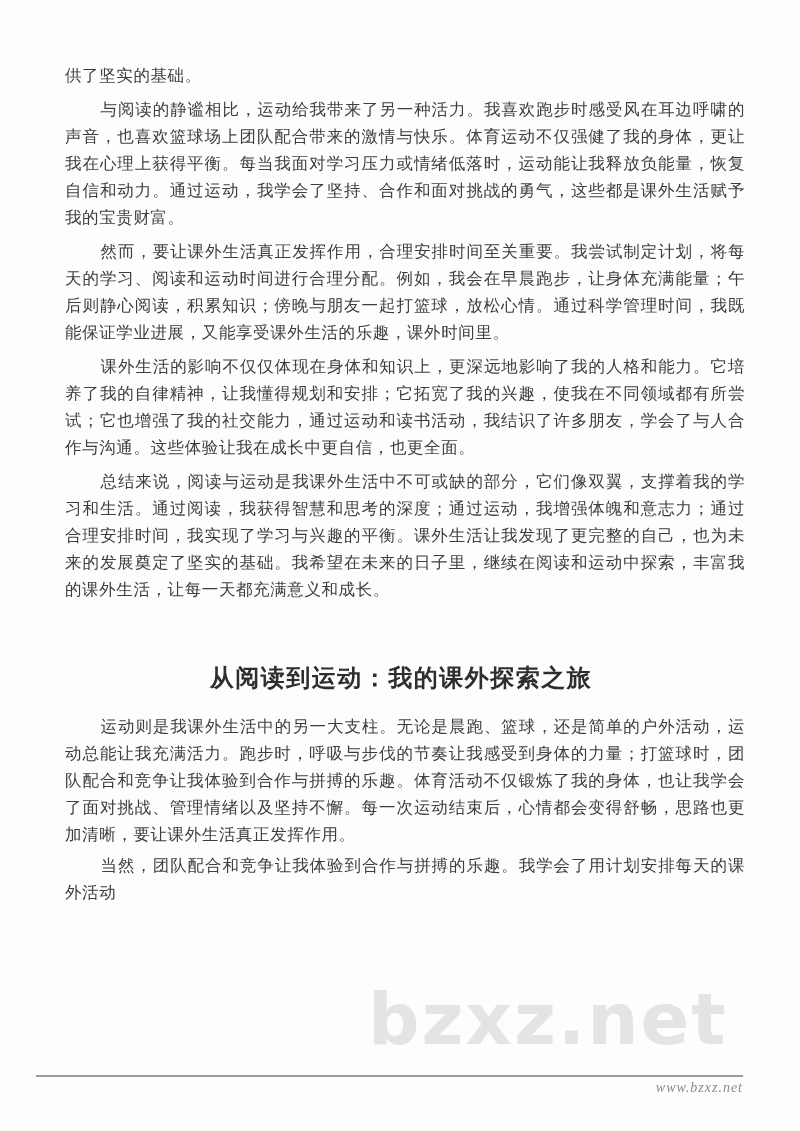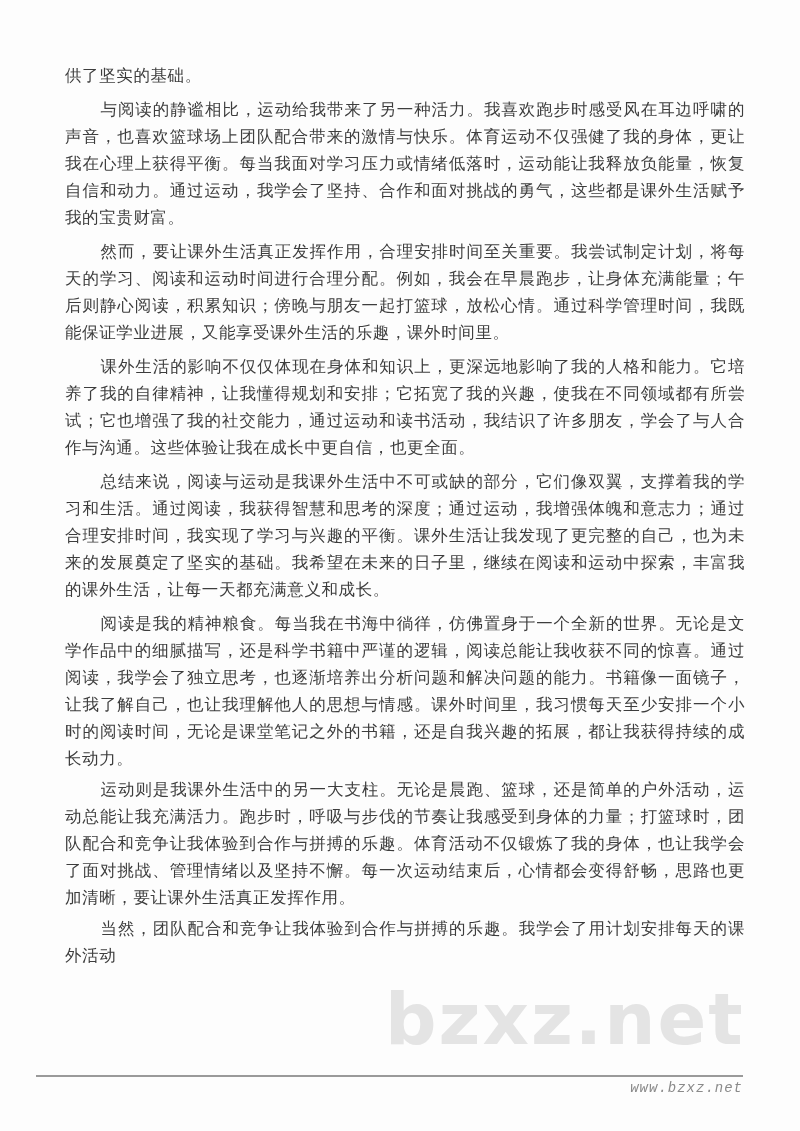--- a/index.html
+++ b/index.html
@@ -42,21 +42,21 @@
     text-align: center;
     text-indent: 0;
     letter-spacing: 1.5px;
     color: var(--title, #2e2e2e);
   }
   .essay2 p {
     margin-bottom: 4px;
   }
   .watermark {
     position: absolute;
-    left: 385px;
+    left: 368px;
     top: 983px;
     z-index: 1;
     font-family: "DejaVu Sans", "Liberation Sans", sans-serif;
     font-weight: 700;
     font-size: 72px;
     line-height: 1;
     letter-spacing: 2px;
     color: var(--watermark, #e4e4e4);
     user-select: none;
   }
@@ -67,21 +67,21 @@
     width: 707px;
     height: 2px;
     background: var(--footer_line, #9a9a9a);
     z-index: 3;
   }
   .footer-url {
     position: absolute;
     top: 1080px;
     right: 57px;
     z-index: 3;
-    font-family: Liberation Mono, monospace;
+    font-family: Liberation Serif, serif;
     font-style: italic;
     font-size: 14px;
     letter-spacing: 1px;
     color: var(--footer_text, #8a8a8a);
   }
 </style>
 </head>
 <body>
 
 <div class="page">
@@ -89,21 +89,21 @@
   <div class="watermark">bzxz.net</div>
 
   <div class="content">
     <p class="cont">供了坚实的基础。</p>
     <p>与阅读的静谧相比，运动给我带来了另一种活力。我喜欢跑步时感受风在耳边呼啸的声音，也喜欢篮球场上团队配合带来的激情与快乐。体育运动不仅强健了我的身体，更让我在心理上获得平衡。每当我面对学习压力或情绪低落时，运动能让我释放负能量，恢复自信和动力。通过运动，我学会了坚持、合作和面对挑战的勇气，这些都是课外生活赋予我的宝贵财富。</p>
     <p>然而，要让课外生活真正发挥作用，合理安排时间至关重要。我尝试制定计划，将每天的学习、阅读和运动时间进行合理分配。例如，我会在早晨跑步，让身体充满能量；午后则静心阅读，积累知识；傍晚与朋友一起打篮球，放松心情。通过科学管理时间，我既能保证学业进展，又能享受课外生活的乐趣，课外时间里。</p>
     <p>课外生活的影响不仅仅体现在身体和知识上，更深远地影响了我的人格和能力。它培养了我的自律精神，让我懂得规划和安排；它拓宽了我的兴趣，使我在不同领域都有所尝试；它也增强了我的社交能力，通过运动和读书活动，我结识了许多朋友，学会了与人合作与沟通。这些体验让我在成长中更自信，也更全面。</p>
     <p>总结来说，阅读与运动是我课外生活中不可或缺的部分，它们像双翼，支撑着我的学习和生活。通过阅读，我获得智慧和思考的深度；通过运动，我增强体魄和意志力；通过合理安排时间，我实现了学习与兴趣的平衡。课外生活让我发现了更完整的自己，也为未来的发展奠定了坚实的基础。我希望在未来的日子里，继续在阅读和运动中探索，丰富我的课外生活，让每一天都充满意义和成长。</p>
 
     <div class="essay2">
-      <p>阅读是我的精神粮食。每当我在书海中徜徉，仿佛置身于一个全新的世界。无论是文学作品中的细腻描写，还是科学书籍中严谨的逻辑，阅读总能让我收获不同的惊喜。通过阅读，我学会了独立思考，也逐渐培养出分析问题和解决问题的能力。书籍像一面镜子，让我了解自己，也让我理解他人的思想与情感。课外时间里，我习惯每天至少安排一个小时的阅读时间，无论是课堂笔记之外的书籍，还是自我兴趣的拓展，都让我获得持续的成长动力。</p>
+      <h1 class="essay-title">从阅读到运动：我的课外探索之旅</h1>
       <p>运动则是我课外生活中的另一大支柱。无论是晨跑、篮球，还是简单的户外活动，运动总能让我充满活力。跑步时，呼吸与步伐的节奏让我感受到身体的力量；打篮球时，团队配合和竞争让我体验到合作与拼搏的乐趣。体育活动不仅锻炼了我的身体，也让我学会了面对挑战、管理情绪以及坚持不懈。每一次运动结束后，心情都会变得舒畅，思路也更加清晰，要让课外生活真正发挥作用。</p>
       <p>当然，团队配合和竞争让我体验到合作与拼搏的乐趣。我学会了用计划安排每天的课外活动</p>
     </div>
   </div>
 
   <div class="footer-line"></div>
   <div class="footer-url">www.bzxz.net</div>
 
 </div>
 

